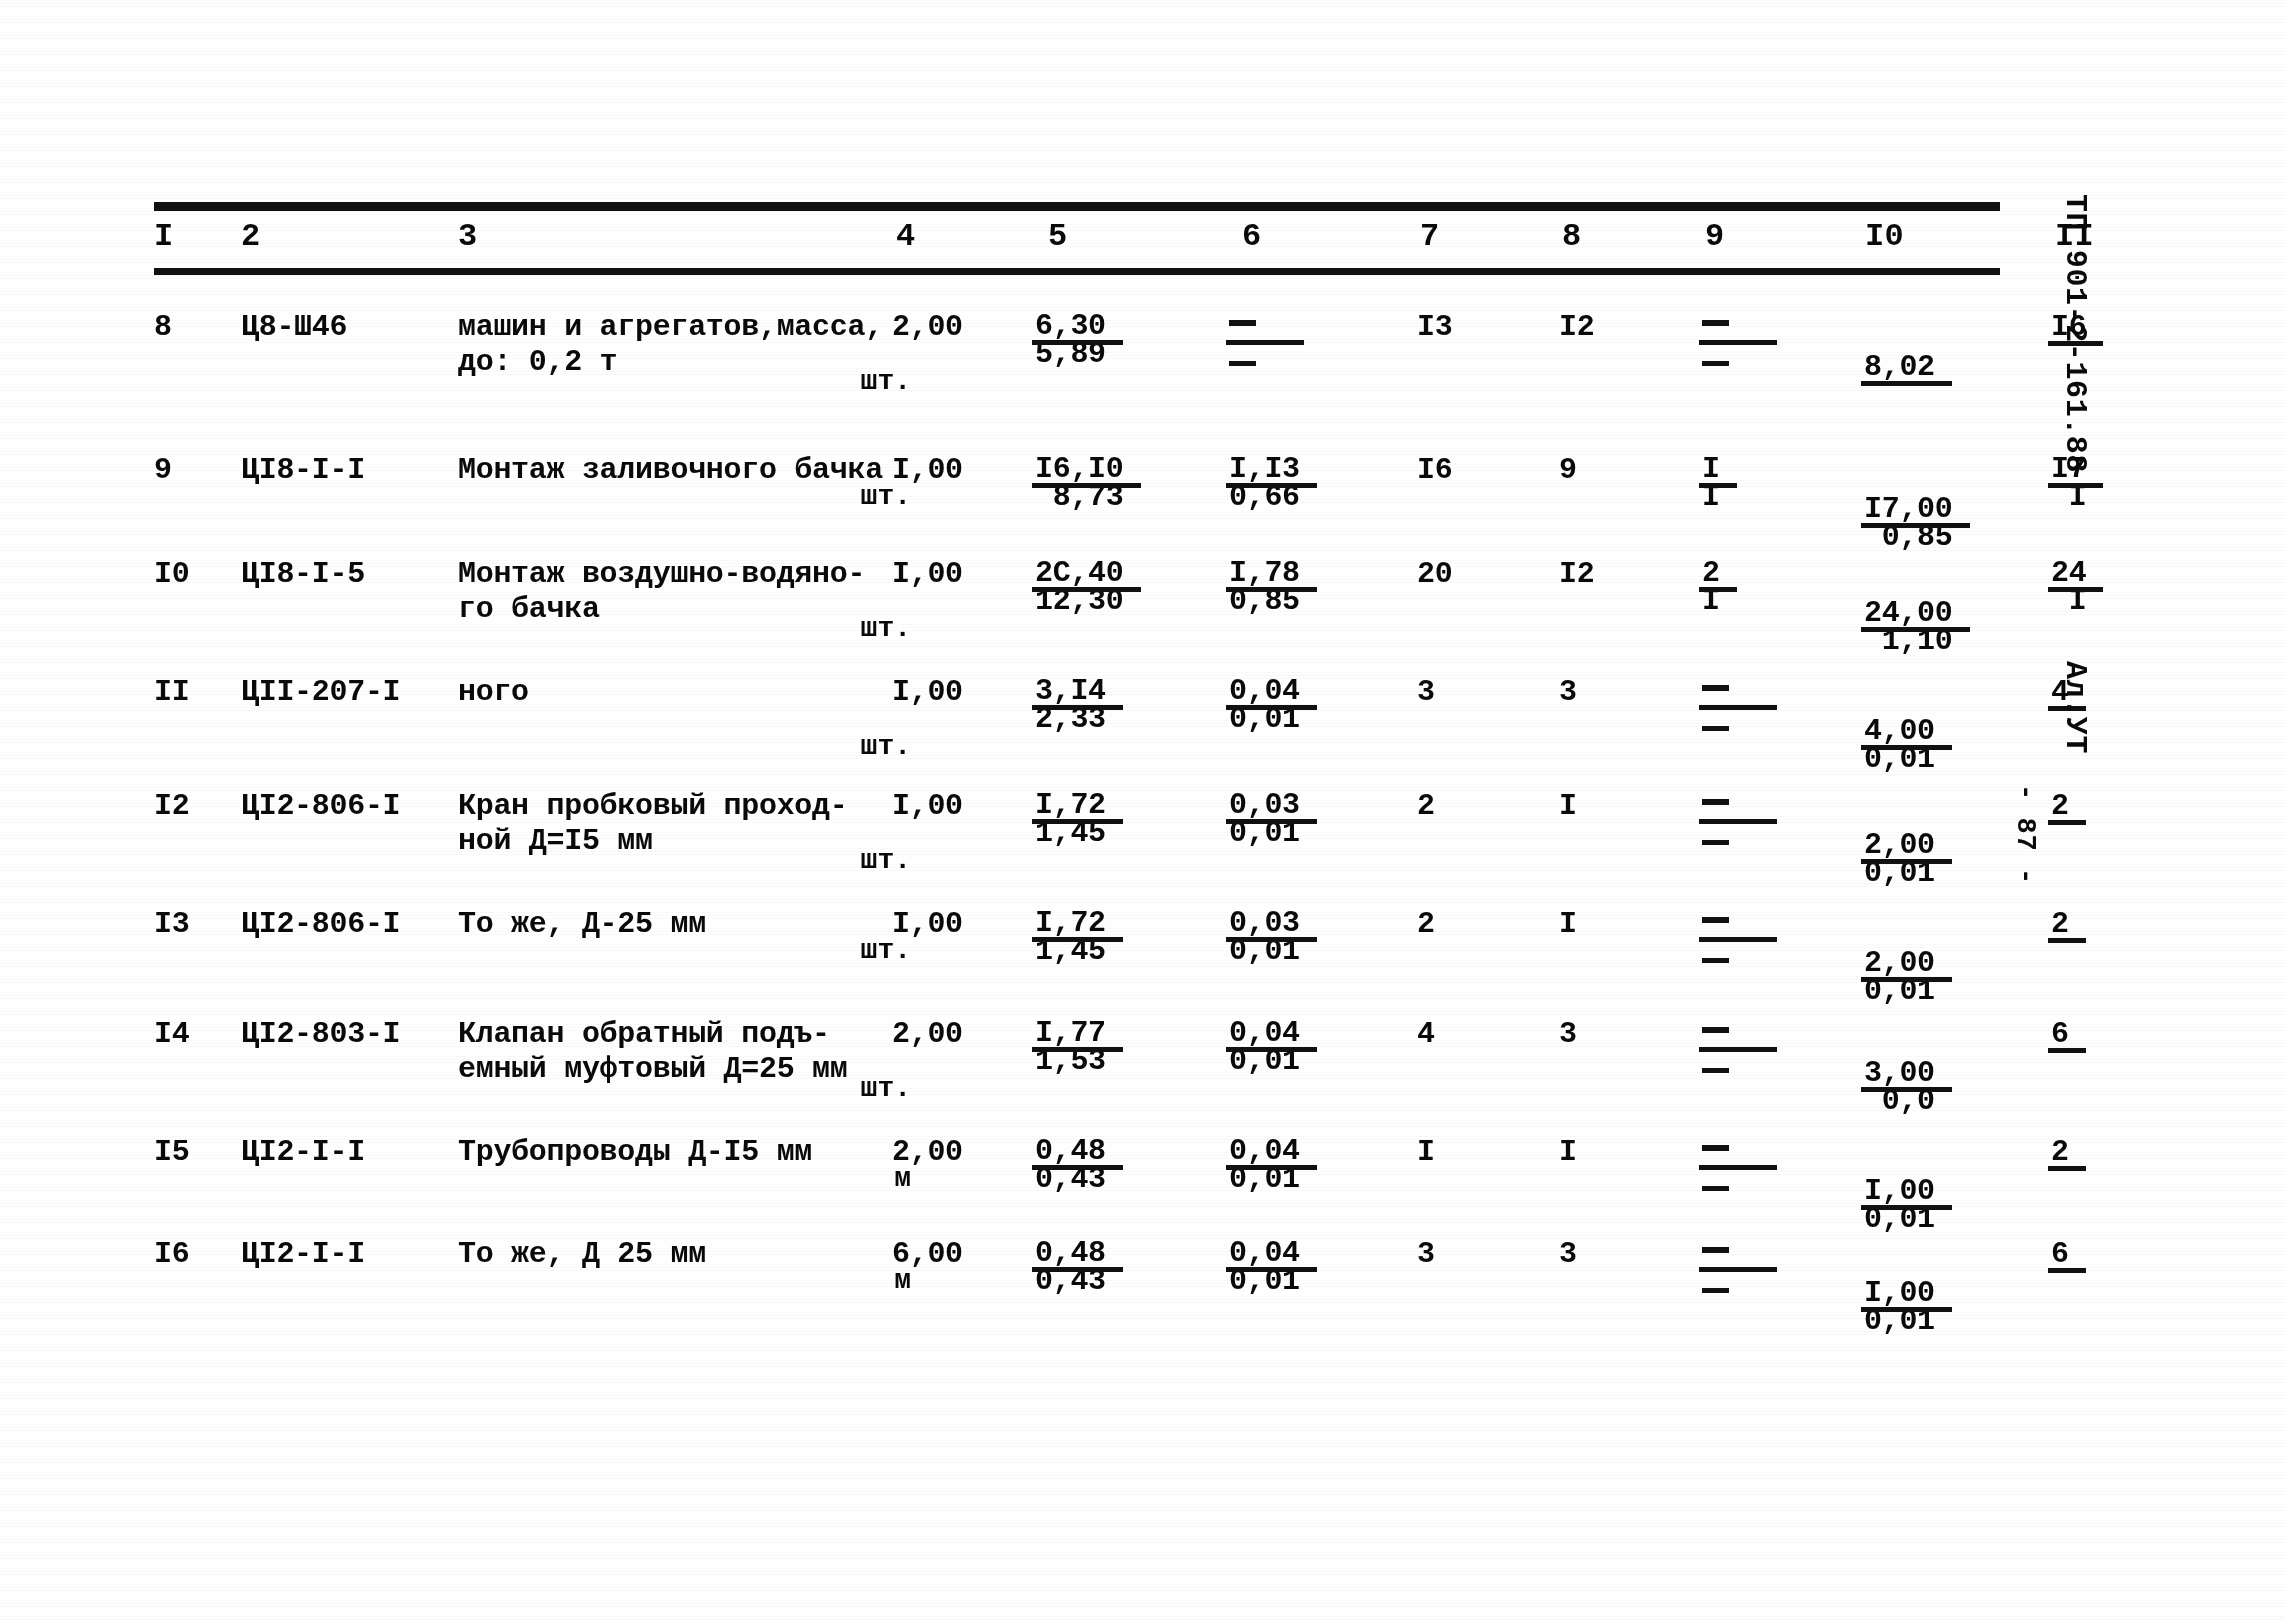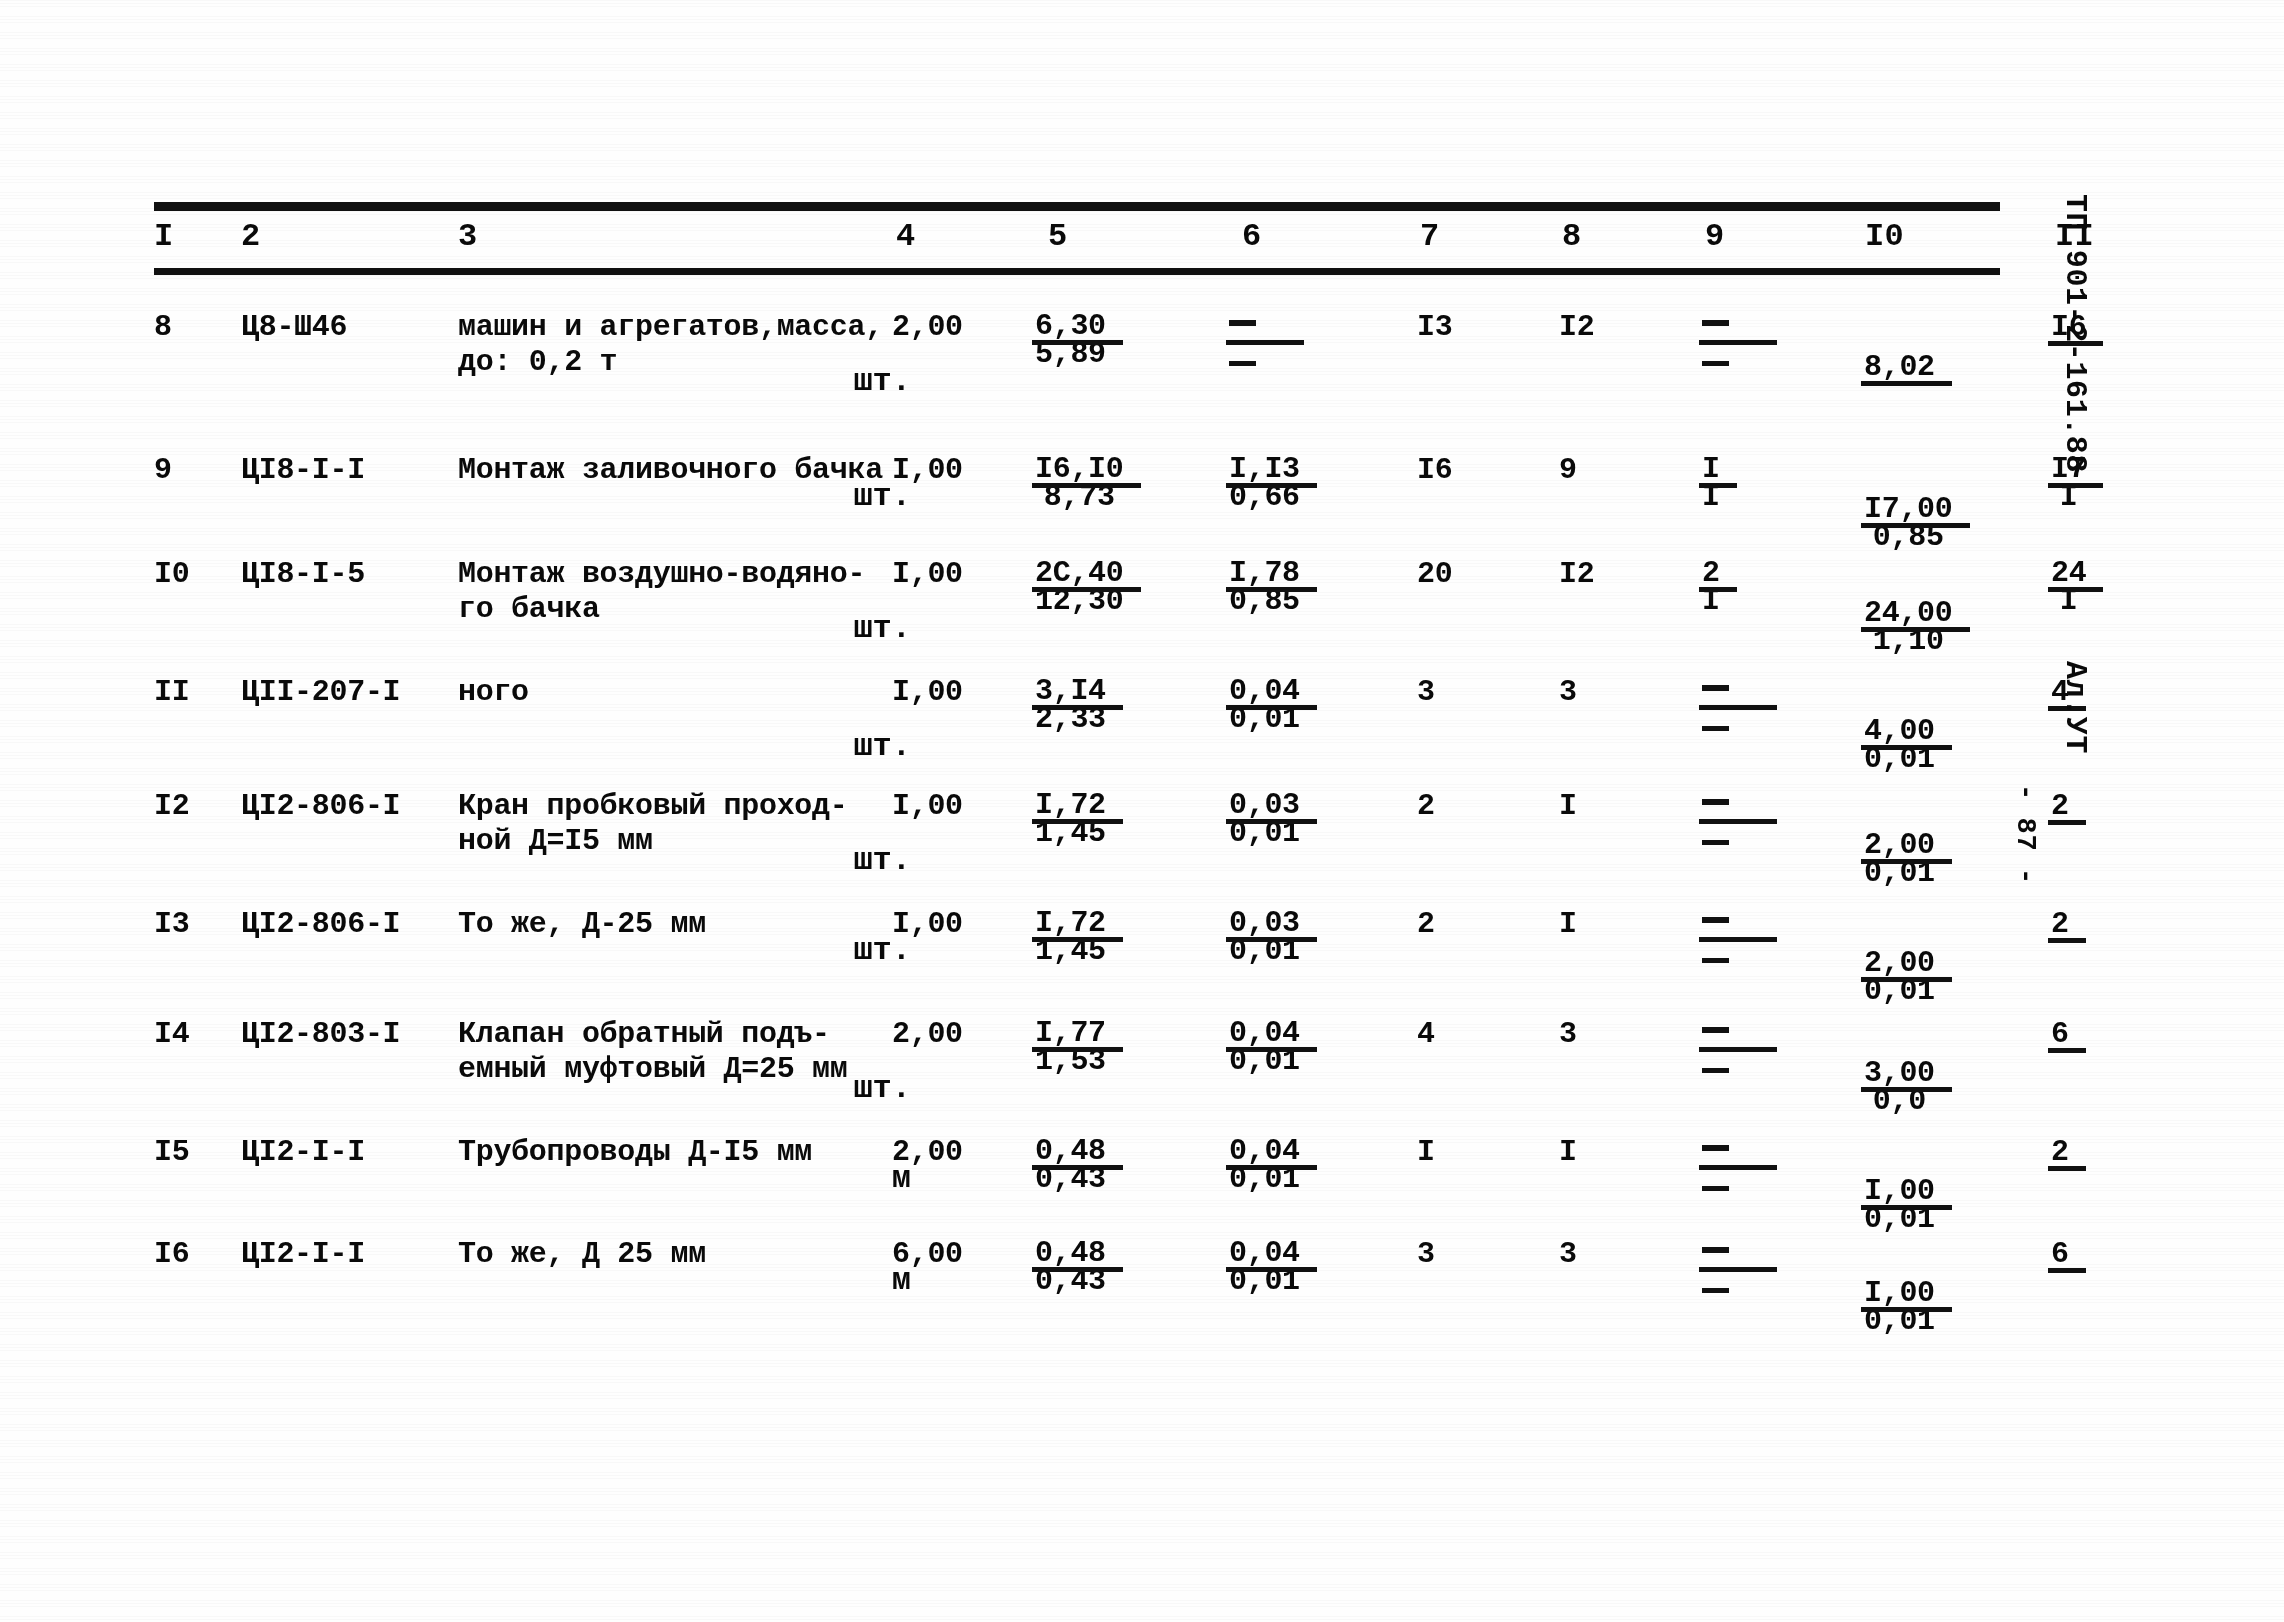--- a/index.html
+++ b/index.html
@@ -70,30 +70,30 @@
   .cell.c9  { left: 1548px; width: 130px; text-align: left; }
   .cell.c10 { left: 1710px; width: 162px; text-align: left; margin-top: 40px; }
   .cell.c11 { left: 1897px; width: 117px; text-align: left; }
 
   
   .unit {
     position: absolute;
     left: 304px;
     width: 453px;
     text-align: right;
-    font-size: 32px;
+    font-size: 28px;
     line-height: 30px;
     font-weight: 700;
   }
 
   
   .frac {
     display: inline-block;
     position: relative;
-    text-align: center;
+    text-align: right;
     line-height: 32px;
   }
   .frac .num { display: block; }
   .frac .den { display: block; margin-top: -3.9px; }
   .frac::after {
     content: "";
     position: absolute;
     left: -2.6px;
     right: -17px;
     top: 30px;

